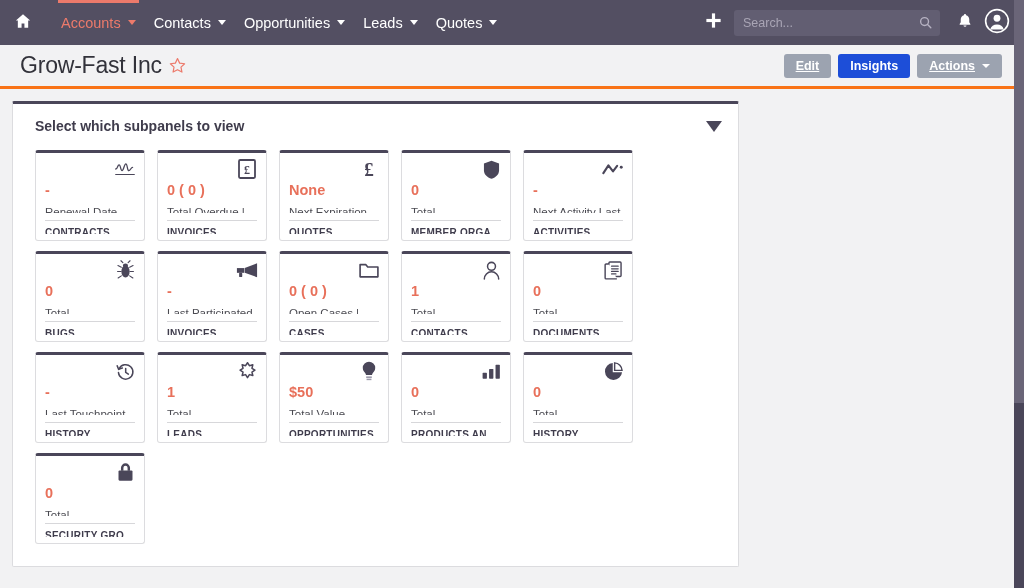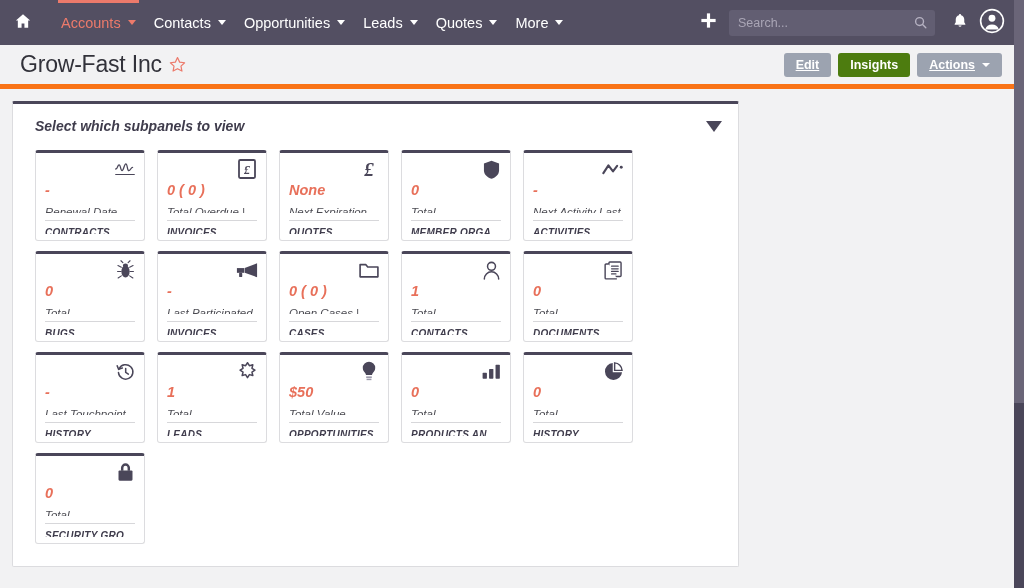--- a/index.html
+++ b/index.html
@@ -41,21 +41,21 @@
   }
   .navitem.active { color: #ec7a6b; }
   .navitem.active::before {
     content: ""; position: absolute;
     left: 6px; right: 6px; top: 0; height: 3px;
     background: #ec7a6b;
   }
   #nav-right {
     margin-left: auto;
     display: flex; align-items: center;
-    padding-right: 5px;
+    padding-right: 0;
   }
   #plus-btn {
     width: 34px; height: 45px;
     display: flex; align-items: center; justify-content: center;
     cursor: pointer;
   }
   #searchbox {
     position: relative;
     width: 206px; height: 26px;
     background: #625e72;
@@ -73,21 +73,21 @@
   }
   #searchbox input::placeholder { color: #a9a5b5; }
   #search-ico { position: absolute; right: 7px; top: 5px; pointer-events: none; }
   #bell-btn { width: 30px; height: 45px; display: flex; align-items: center; justify-content: center; cursor: pointer; }
   #avatar-btn { width: 34px; height: 45px; display: flex; align-items: center; justify-content: center; cursor: pointer; }
 
   
   #titlebar {
     height: 44px; width: 1014px;
     background: #f2f2f3;
-    border-bottom: 5px solid #f97316;
+    border-bottom: 3px solid #f97316;
     display: flex; align-items: center;
     padding: 0 12px 0 20px;
     position: relative;
   }
   #record-title {
     font-size: 23px; color: #32323a; font-weight: 400;
     letter-spacing: -0.2px;
   }
   #fav-star { margin-left: 6px; cursor: pointer; display: inline-flex; align-items: center; }
   #titlebar-actions { margin-left: auto; display: flex; align-items: center; gap: 7px; }
@@ -96,39 +96,38 @@
     border-radius: 3px;
     font-size: 12.5px; font-weight: bold;
     color: #ffffff;
     display: flex; align-items: center; justify-content: center;
     padding: 0 12px;
     cursor: pointer;
     border: none;
     font-family: "Liberation Sans", sans-serif;
   }
   .btn-grey { background: #9ca3b0; text-decoration: underline; }
-  .btn-dark { background: #4d7c0f; }
+  .btn-dark { background: #1d4ed8; }
   .btn .caret {
     display: inline-block; margin-left: 7px;
     width: 0; height: 0;
     border-left: 4px solid transparent;
     border-right: 4px solid transparent;
     border-top: 4.5px solid #ffffff;
   }
 
   
   #content { width: 1014px; height: 499px; background: #f2f2f3; padding: 12px; }
   #panel {
     width: 727px;
     background: #ffffff;
     border: 1px solid #dcdcdf;
     border-top: 3px solid #4a4659;
     border-radius: 2px;
     padding: 0;
-    font-style: italic;
   }
   #panel-head {
     height: 44px;
     display: flex; align-items: center;
     padding: 0 16px 0 22px;
     cursor: pointer;
   }
   #panel-title { font-size: 14px; font-weight: bold; color: #3f3c4c; }
   #panel-chevron {
     margin-left: auto;
@@ -225,24 +224,20 @@
       <div class="navitem">
         <span>Opportunities</span>
         <i class="caret"></i>
       </div>
       <div class="navitem">
         <span>Leads</span>
         <i class="caret"></i>
       </div>
       <div class="navitem">
         <span>Quotes</span>
-        <i class="caret"></i>
-      </div>
-      <div class="navitem">
-        <span>More</span>
         <i class="caret"></i>
       </div>
     </div>
 
     <div id="nav-right">
       <div id="plus-btn">
         <span>
           <svg width="19" height="19" viewBox="0 0 24 24" fill="#ffffff">
             <rect x="10" y="3" width="4" height="18"></rect>
             <rect x="3" y="10" width="18" height="4"></rect>

